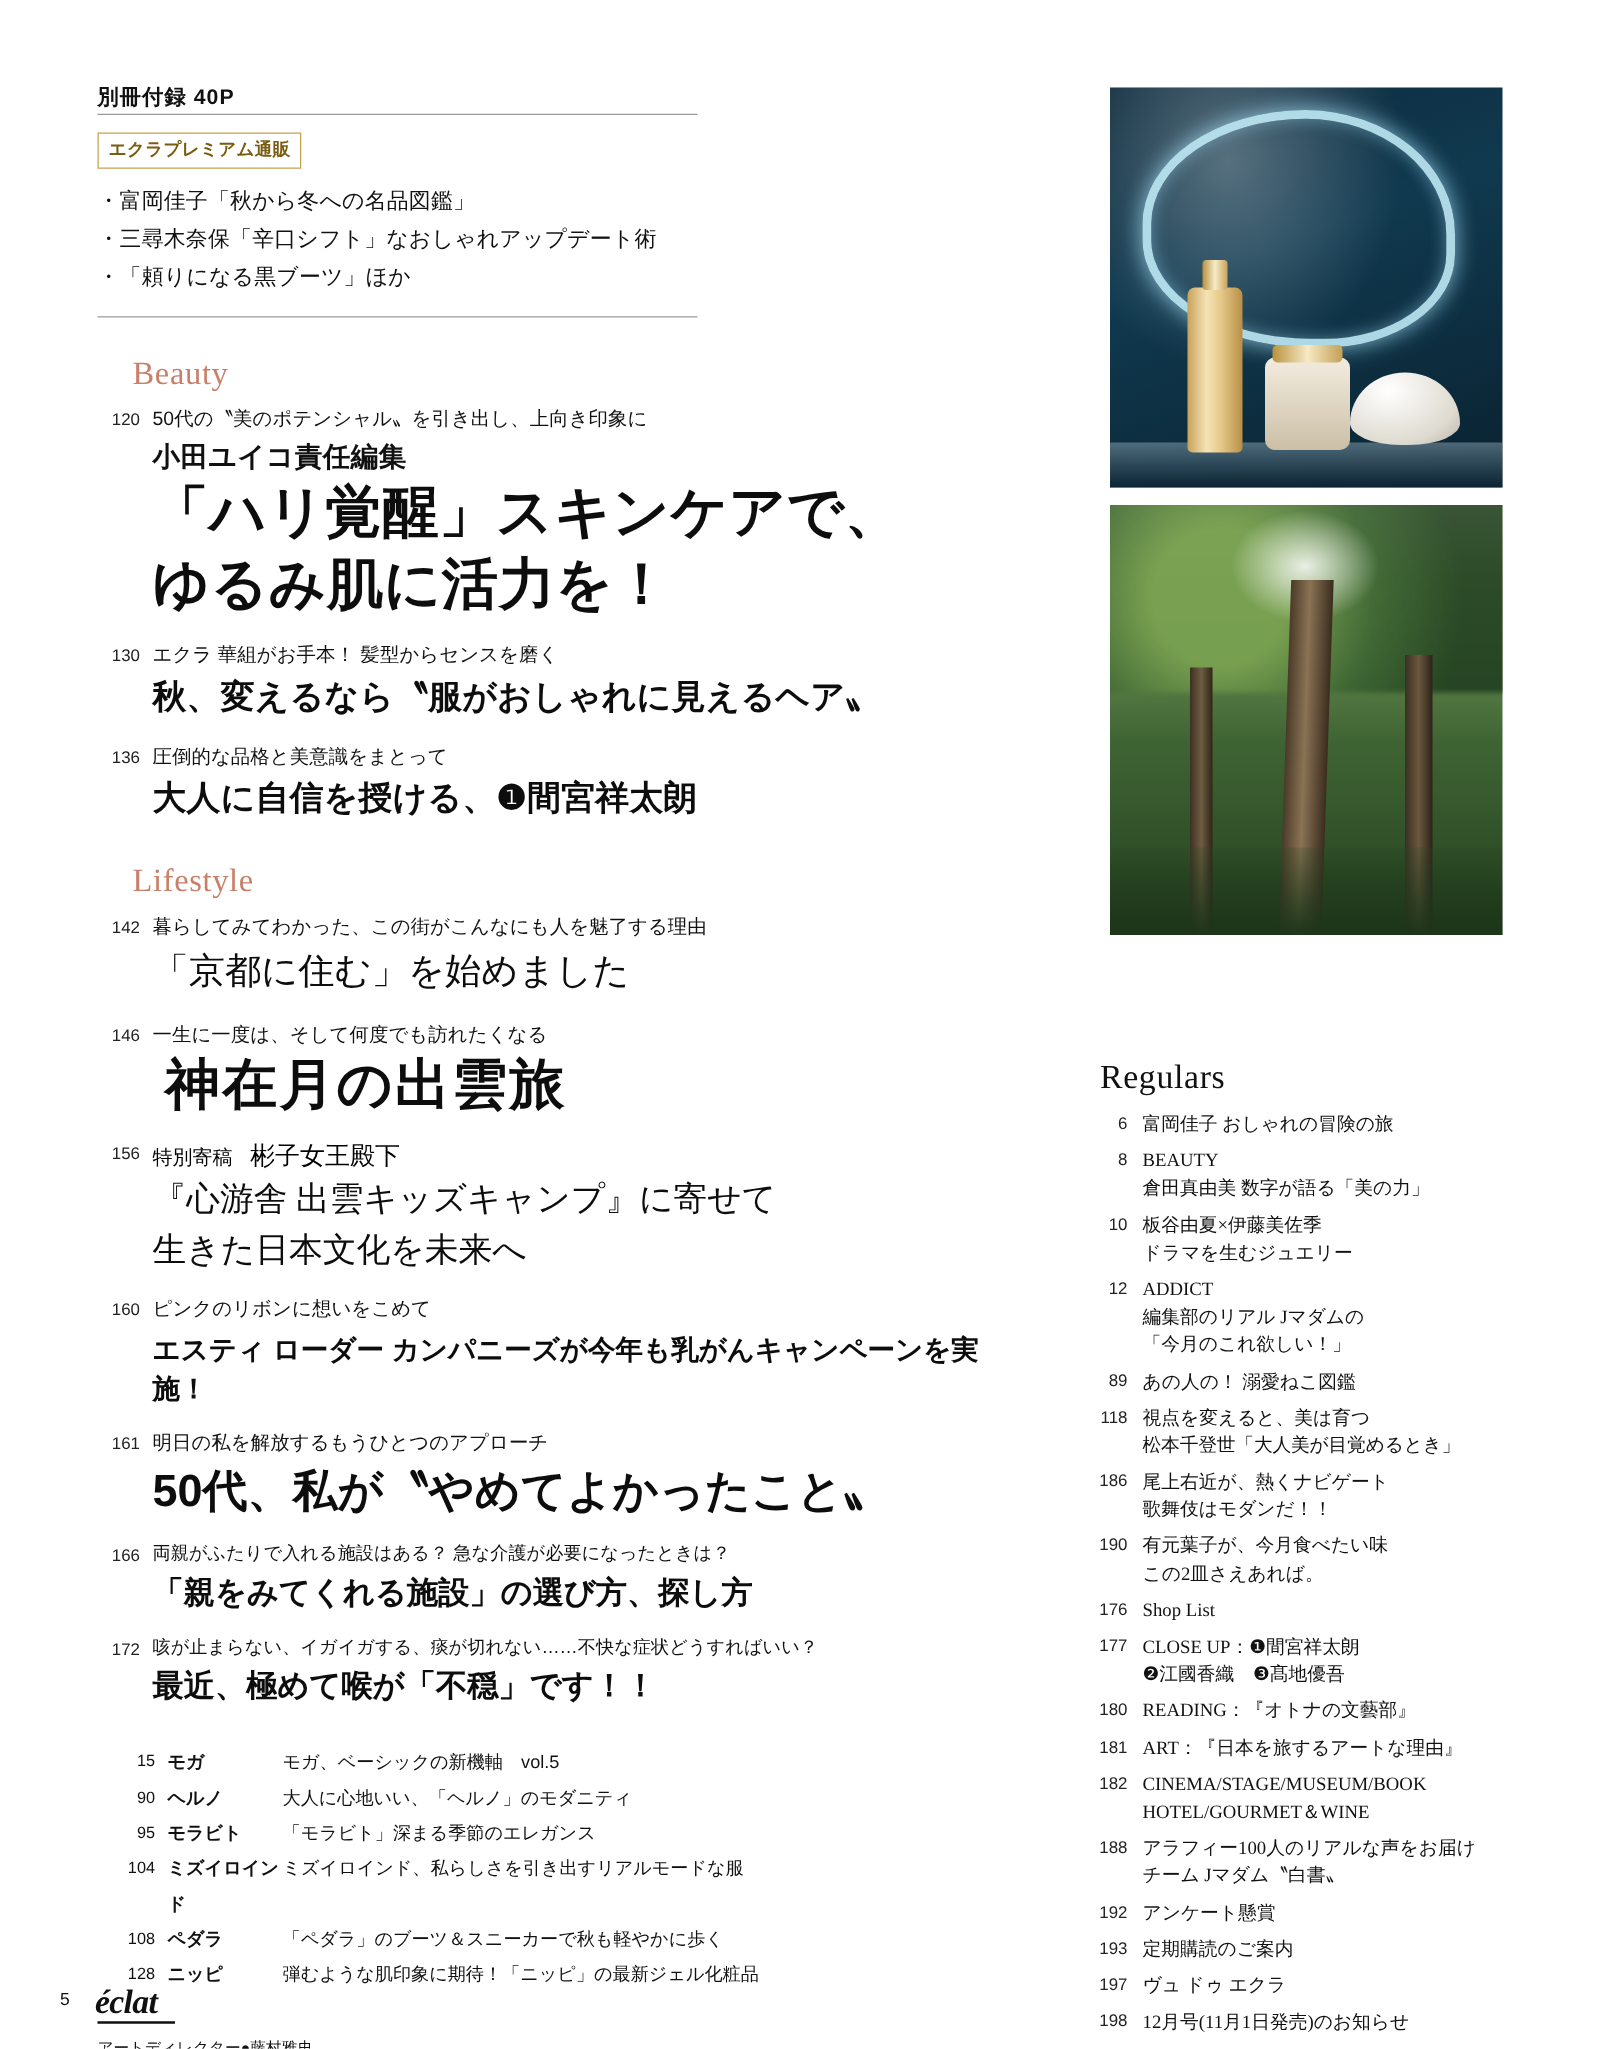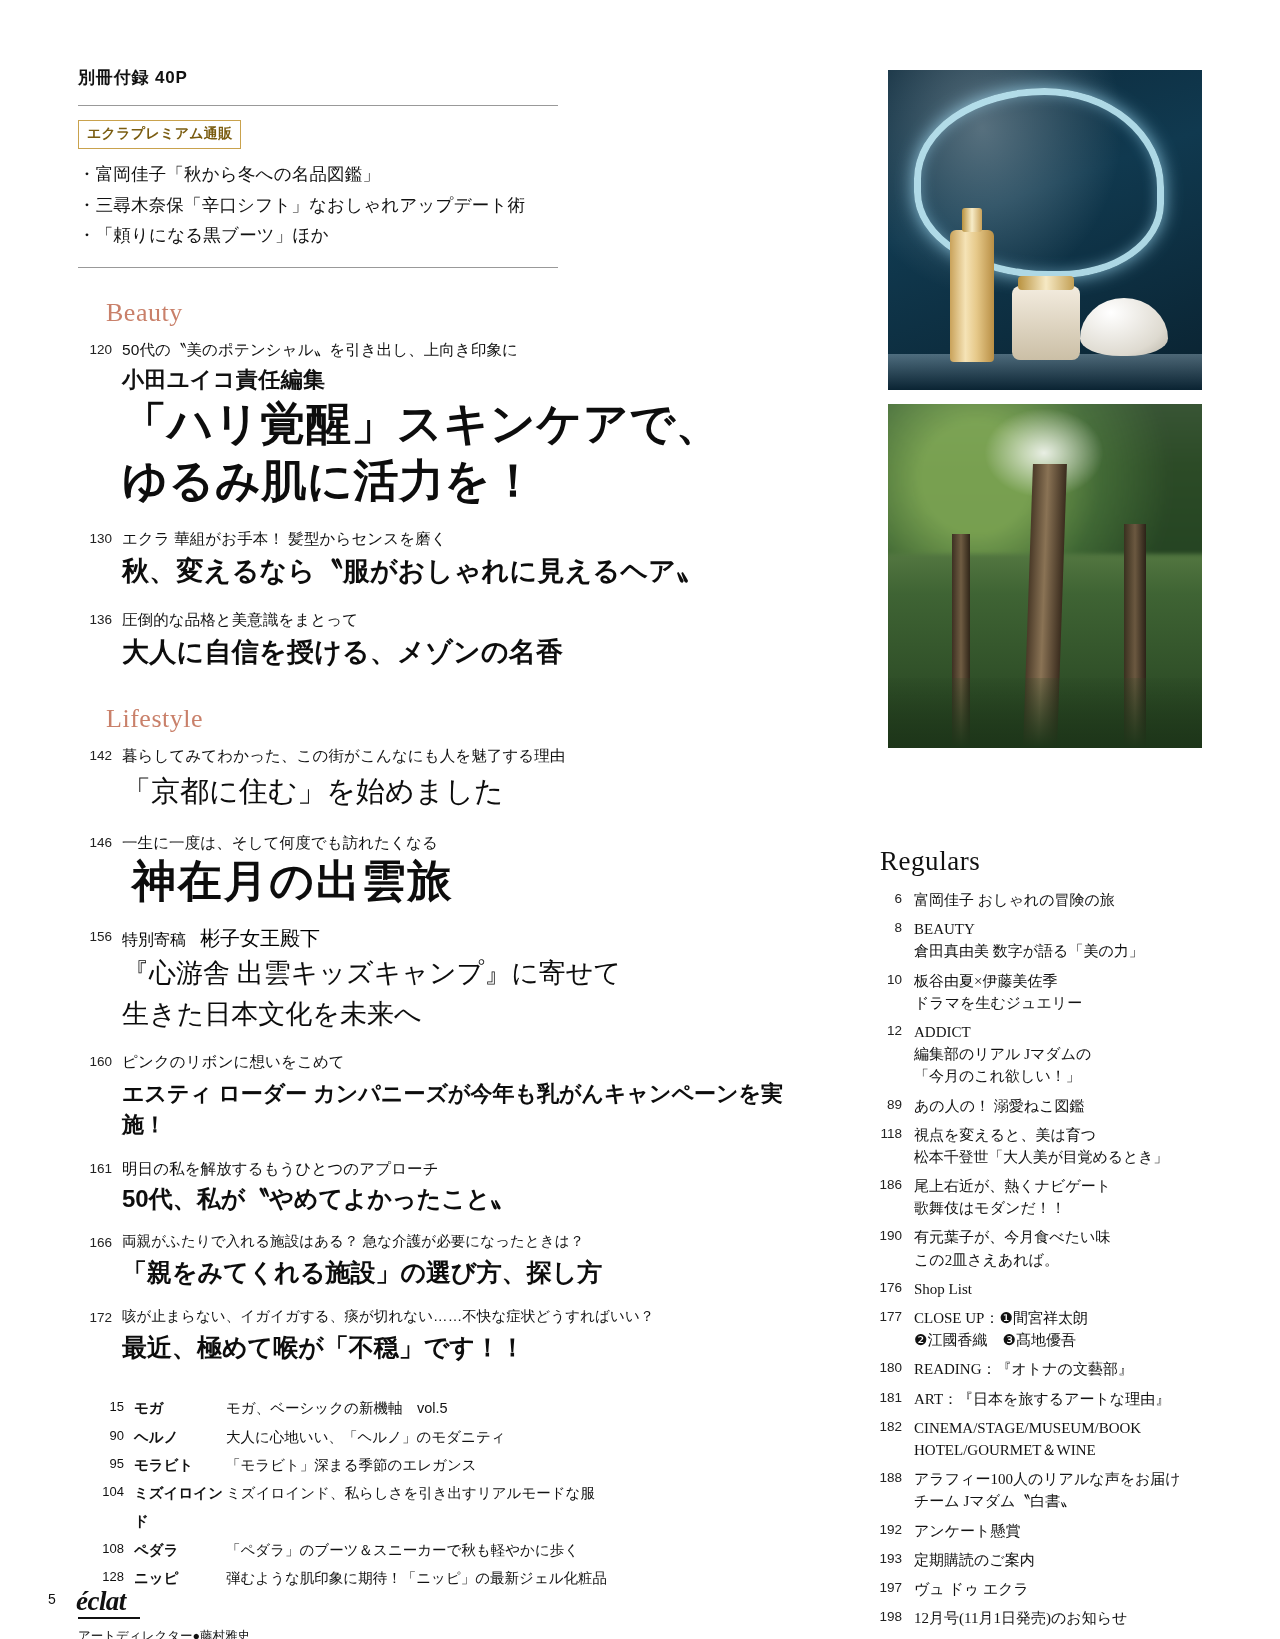--- a/index.html
+++ b/index.html
@@ -26,21 +26,21 @@
     left: 78px;
     top: 66px;
     width: 740px;
   }
 
   .appendix-title {
     font-size: 17px;
     font-weight: bold;
     letter-spacing: 0.05em;
     color: #111;
-    margin-bottom: 16px;
+    margin-bottom: 2px;
   }
   .rule {
     border-top: 1px solid #999;
     width: 480px;
     margin: 0 0 14px 0;
   }
   .rule.lower { margin-top: 16px; margin-bottom: 26px; }
 
   .badge {
     display: inline-block;
@@ -367,21 +367,21 @@
 
     <div class="entry" style="margin-top:18px">
       <div class="pnum">130</div>
       <div class="lede">エクラ 華組がお手本！ 髪型からセンスを磨く</div>
       <div class="head-l">秋、変えるなら〝服がおしゃれに見えるヘア〟</div>
     </div>
 
     <div class="entry" style="margin-top:18px">
       <div class="pnum">136</div>
       <div class="lede">圧倒的な品格と美意識をまとって</div>
-      <div class="head-l">大人に自信を授ける、メゾンの名香</div>
+      <div class="head-l">大人に自信を授ける、❶間宮祥太朗</div>
     </div>
 
     
     <div class="section-head lifestyle">Lifestyle</div>
 
     <div class="entry">
       <div class="pnum">142</div>
       <div class="lede">暮らしてみてわかった、この街がこんなにも人を魅了する理由</div>
       <div class="head-serif-l" style="font-size:29px">「京都に住む」を始めました</div>
     </div>
@@ -403,21 +403,21 @@
 
     <div class="entry" style="margin-top:16px">
       <div class="pnum">160</div>
       <div class="lede">ピンクのリボンに想いをこめて</div>
       <div class="head-s" style="font-size:22px">エスティ ローダー カンパニーズが今年も乳がんキャンペーンを実施！</div>
     </div>
 
     <div class="entry" style="margin-top:16px">
       <div class="pnum">161</div>
       <div class="lede">明日の私を解放するもうひとつのアプローチ</div>
-      <div class="head-m" style="font-size:24px">50代、私が〝やめてよかったこと〟</div>
+      <div class="head-m" style="font-size:36px">50代、私が〝やめてよかったこと〟</div>
     </div>
 
     <div class="entry" style="margin-top:16px">
       <div class="pnum">166</div>
       <div class="lede small">両親がふたりで入れる施設はある？ 急な介護が必要になったときは？</div>
       <div class="head-m">「親をみてくれる施設」の選び方、探し方</div>
     </div>
 
     <div class="entry" style="margin-top:16px">
       <div class="pnum">172</div>

